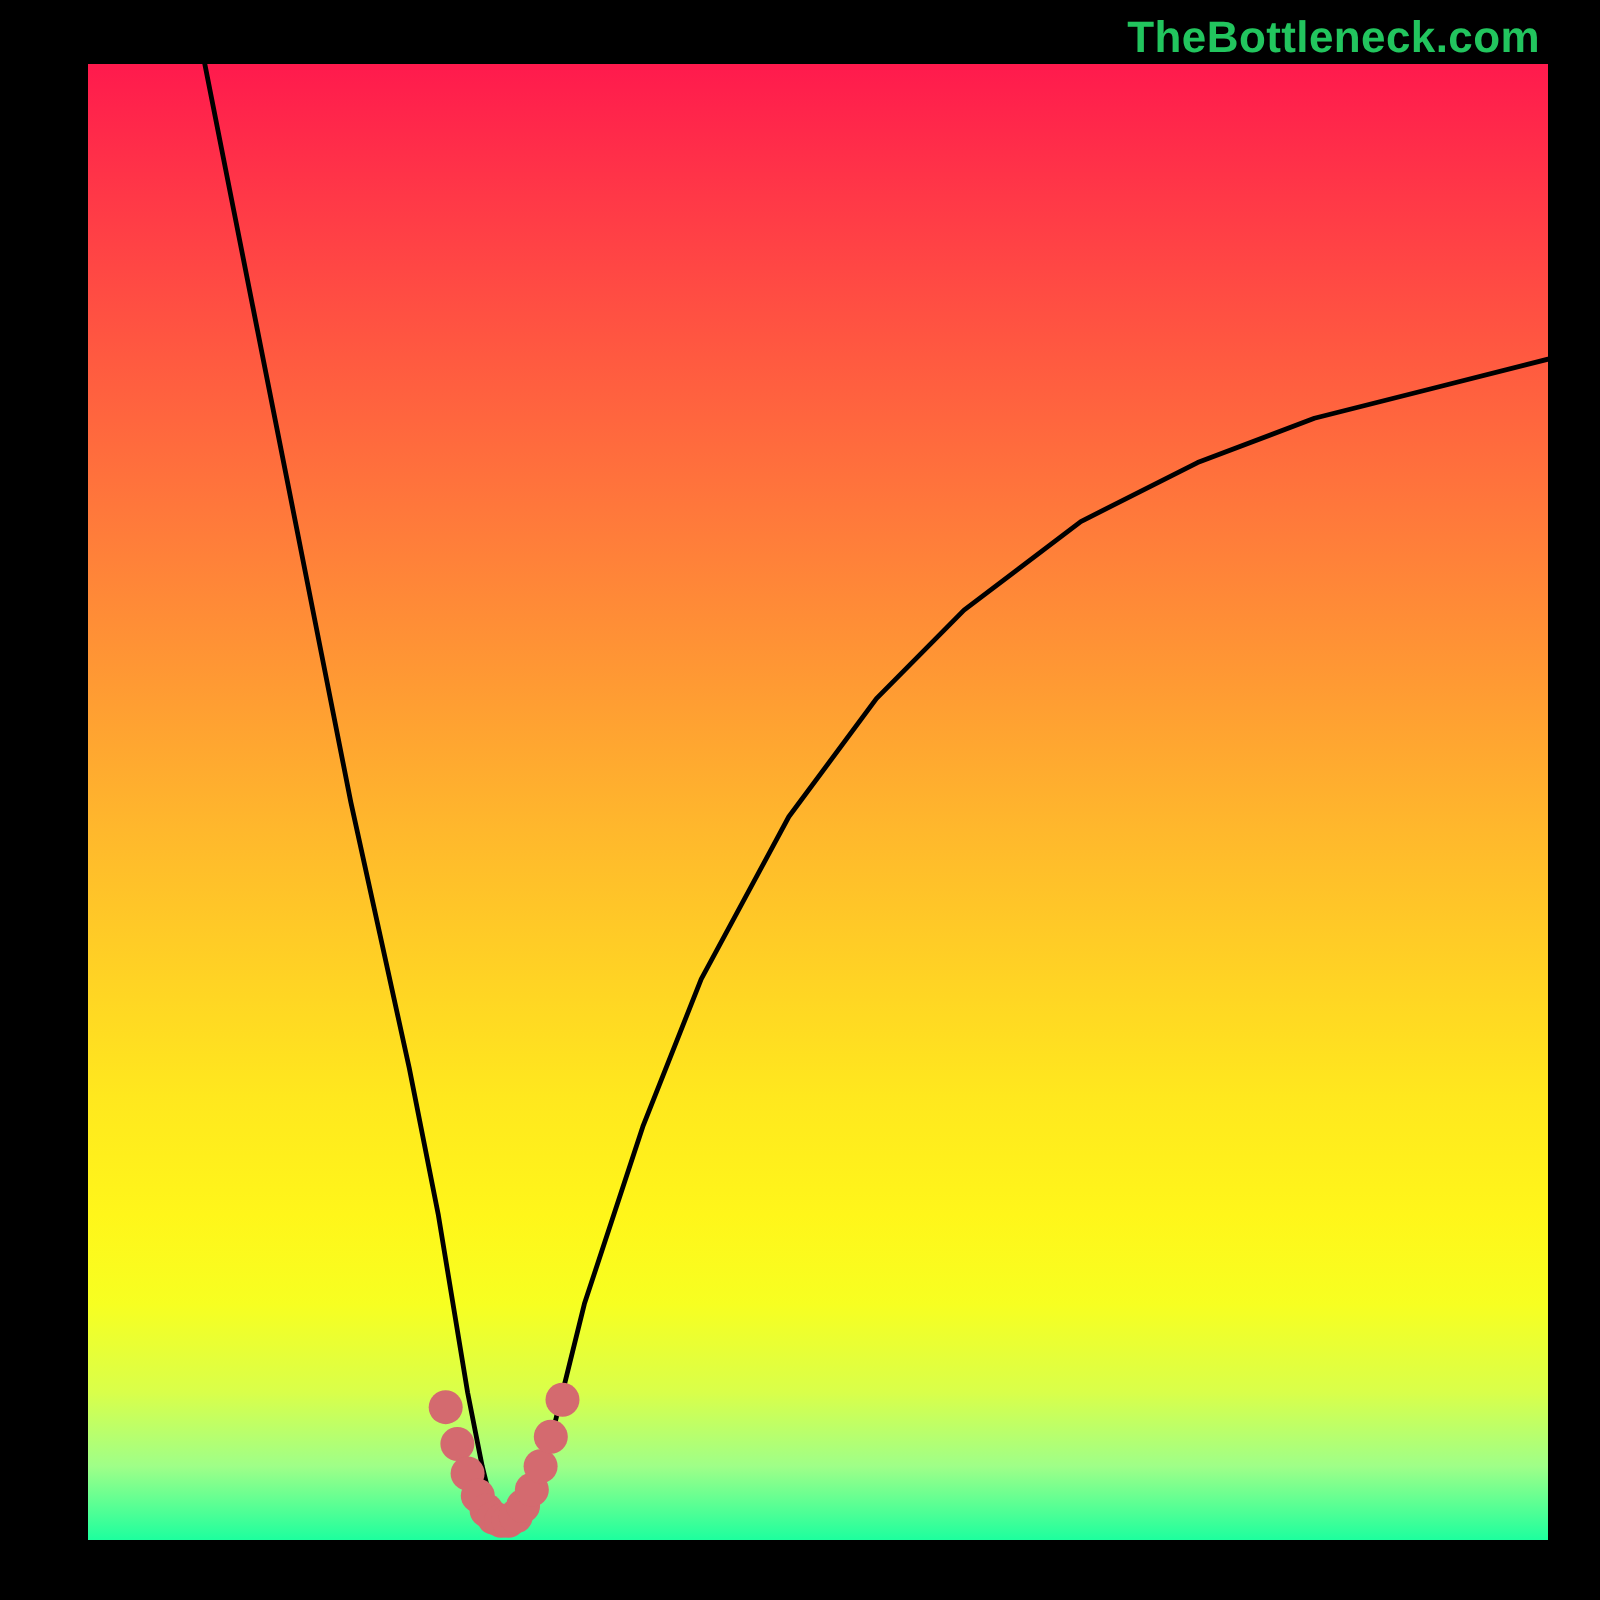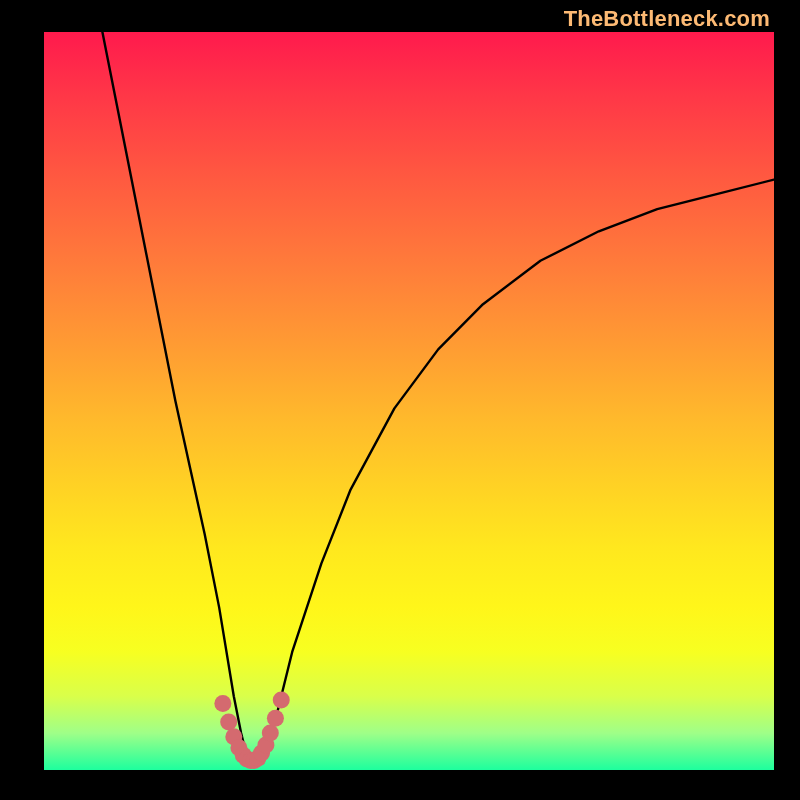--- a/index.html
+++ b/index.html
@@ -40,21 +40,21 @@
       #1dff9e 100%
     );
   }
   .watermark {
     position: absolute;
     top: 6px;
     right: 30px;
     font-family: Arial, Helvetica, sans-serif;
     font-size: 22px;
     font-weight: 600;
-    color: #fdba74;
+    color: #22c55e;
     letter-spacing: 0.2px;
   }
   svg.curve {
     position: absolute;
     left: 0;
     top: 0;
     width: 730px;
     height: 738px;
   }
 </style>

